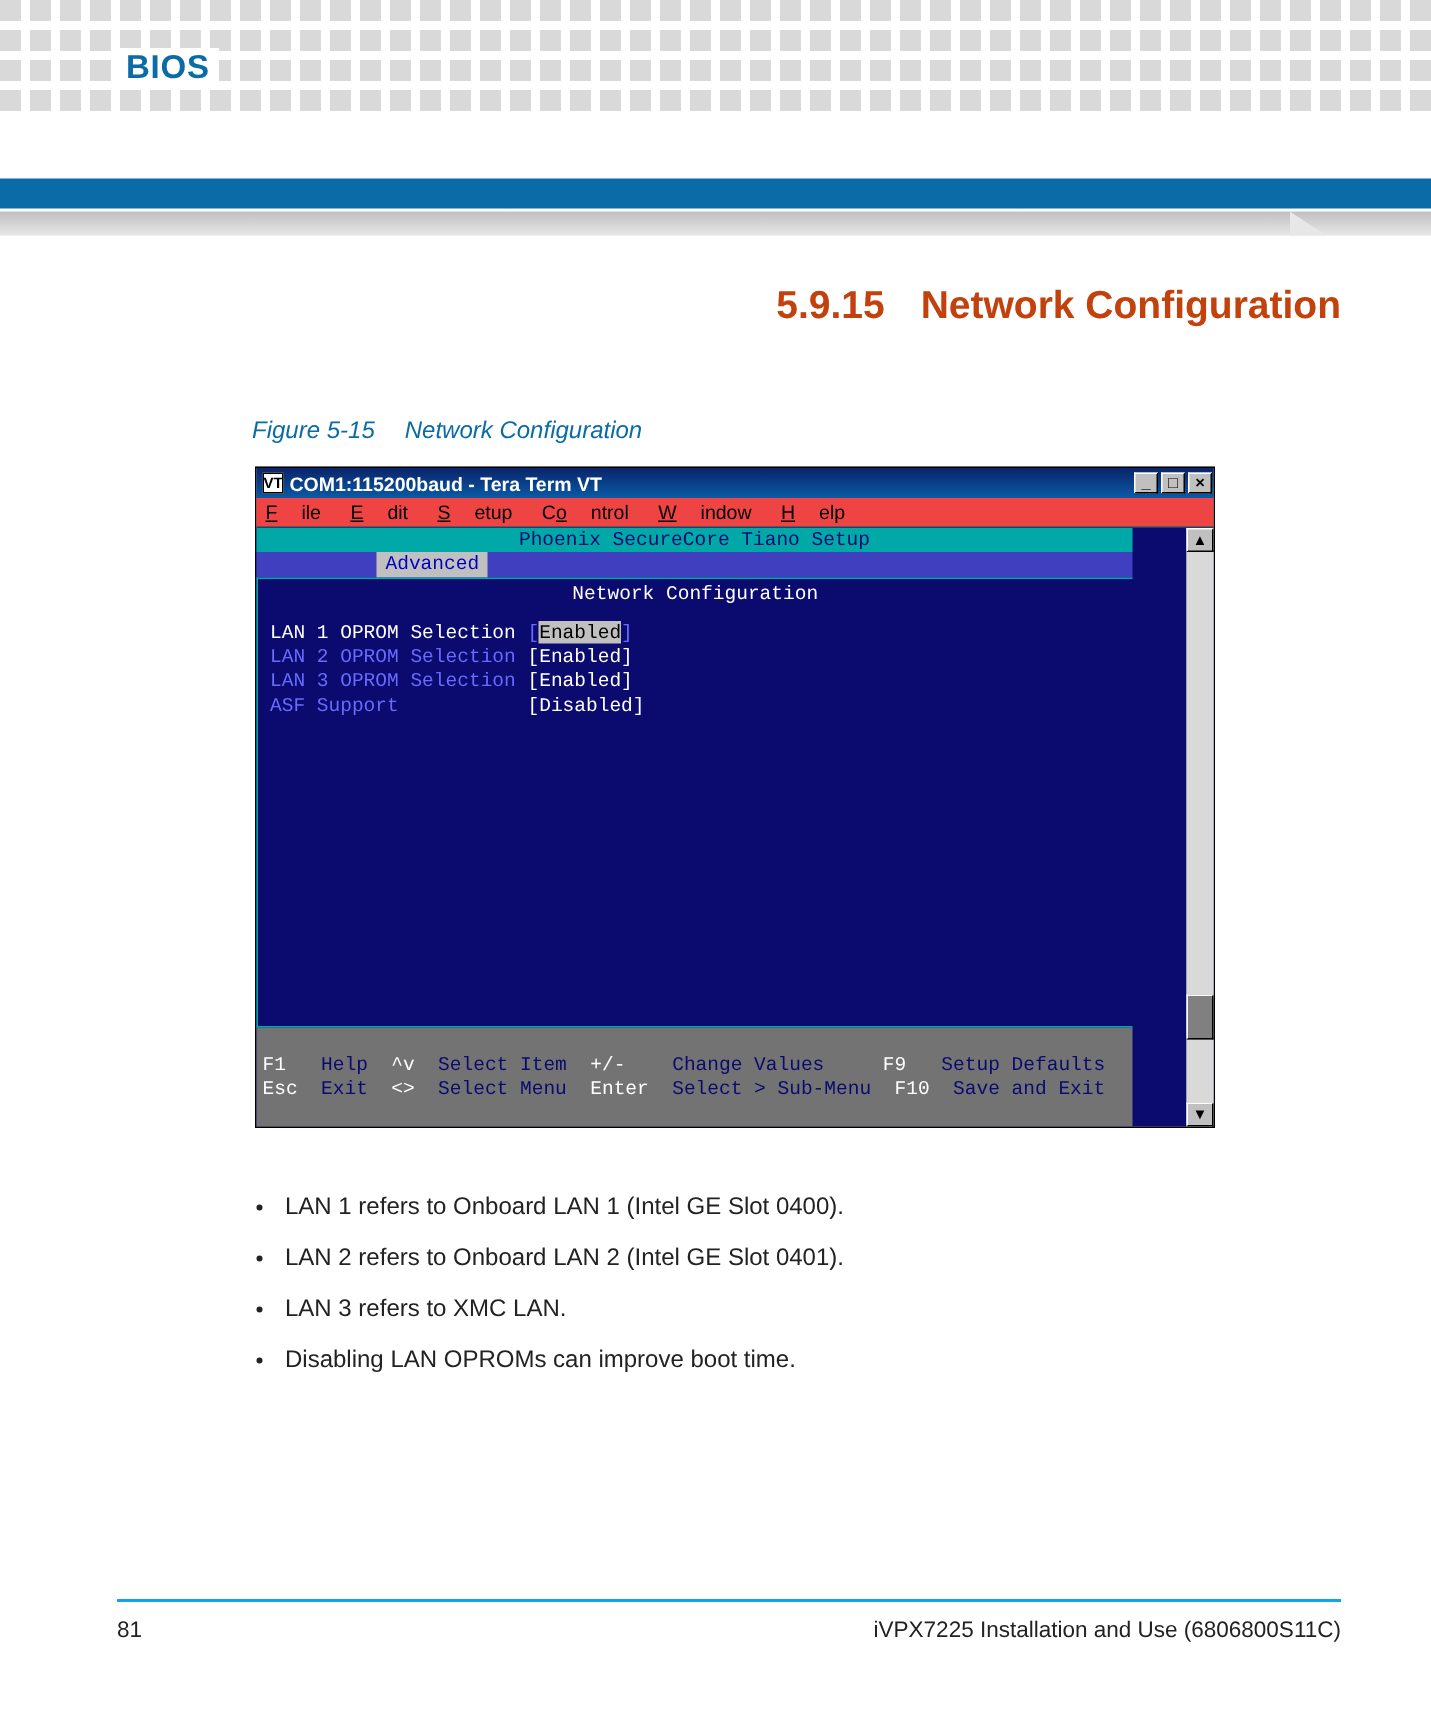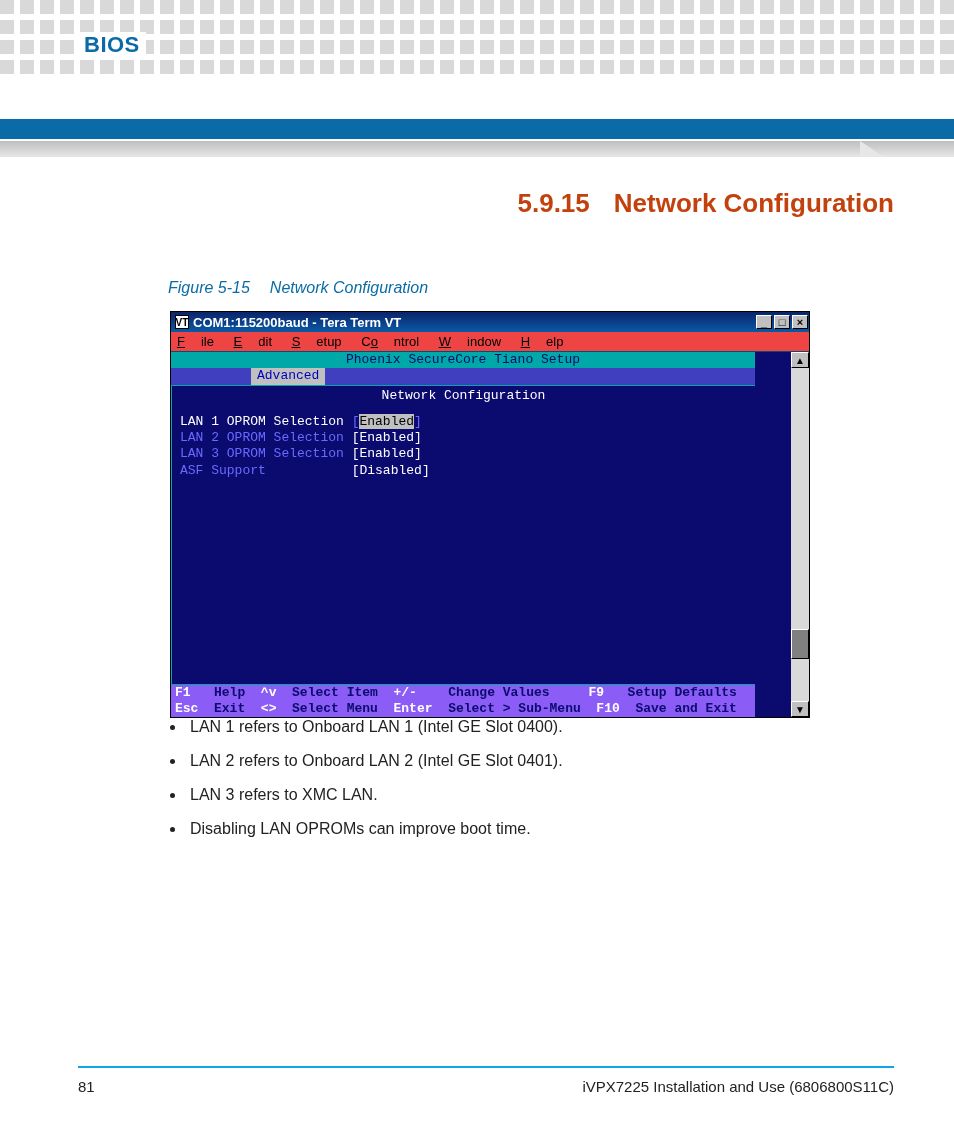--- a/index.html
+++ b/index.html
@@ -146,32 +146,31 @@
     padding: 2px 8px;
   }
   .centered { text-align:center; color:#fff; margin-bottom:10px;}
   .opt { color:#6a6aff; white-space:pre;}
   .opt.sel { color:#fff; }
   .opt .val { color:#fff;}
   .opt.sel .val { color:#6a6aff; }
   .opt.sel .valtxt { background:#c0c0c0; color:#000; }
   .help-text { color:#fff; white-space:pre;}
   .bios-footer {
-    background:#8b5cf6; color:#0a0a6f;
-    padding: 0 4px;
+    background:#737373; color:#0a0a6f;
+    padding: 17px 4px;
     white-space: pre;
     font-family: "Courier New", monospace;
     font-size: 13px;
     line-height: 1.25;
-    font-weight: bold;
   }
   .bios-footer .hl { color:#fff; }
 
   .bullets {
-    margin-left: 108px;
+    margin-top: 44px; margin-left: 108px;
     font-size: 16px; color:#222;
   }
   .bullets li { list-style: disc; margin-bottom: 16px; padding-left:4px;}
 
   .footer {
     position:absolute; left:78px; right:60px; bottom:50px;
     border-top: 2px solid #0ea5e9;
     padding-top: 10px;
     display:flex; justify-content:space-between;
     font-size: 15px; color:#222;

